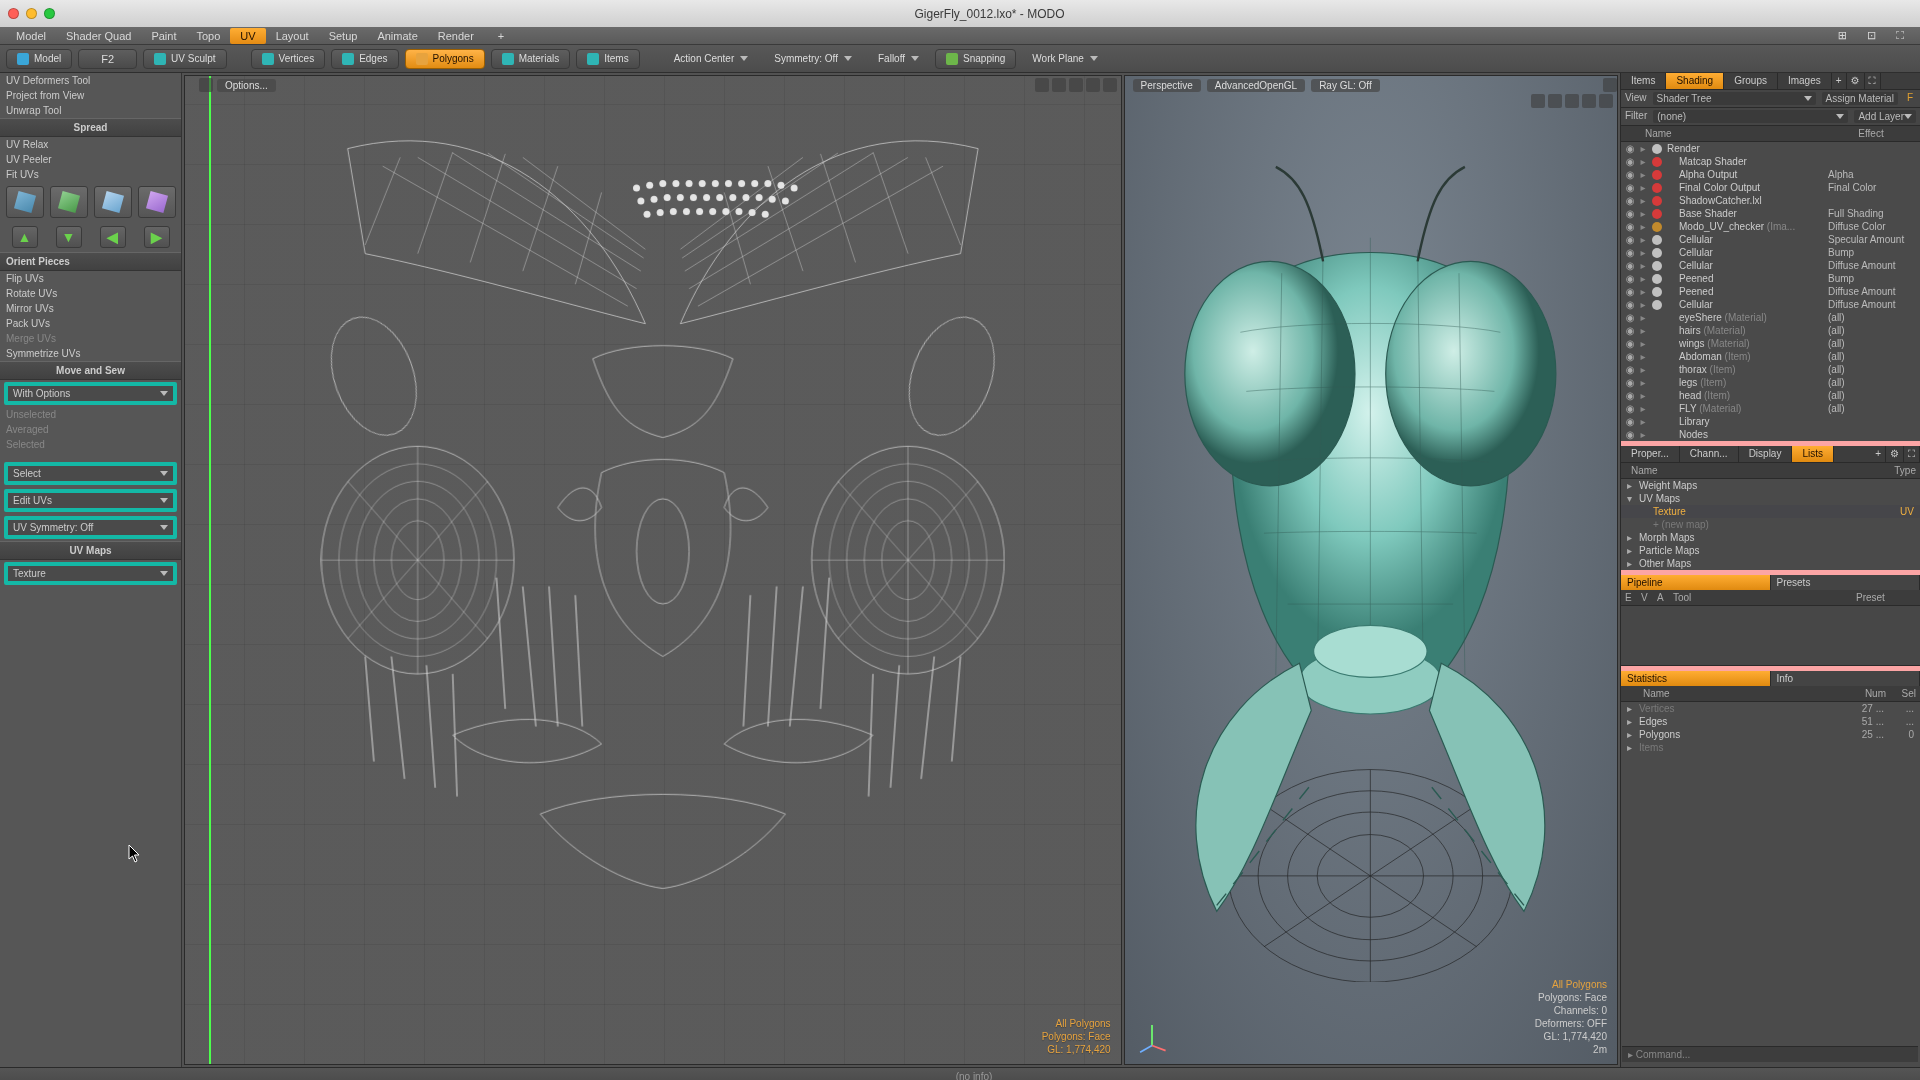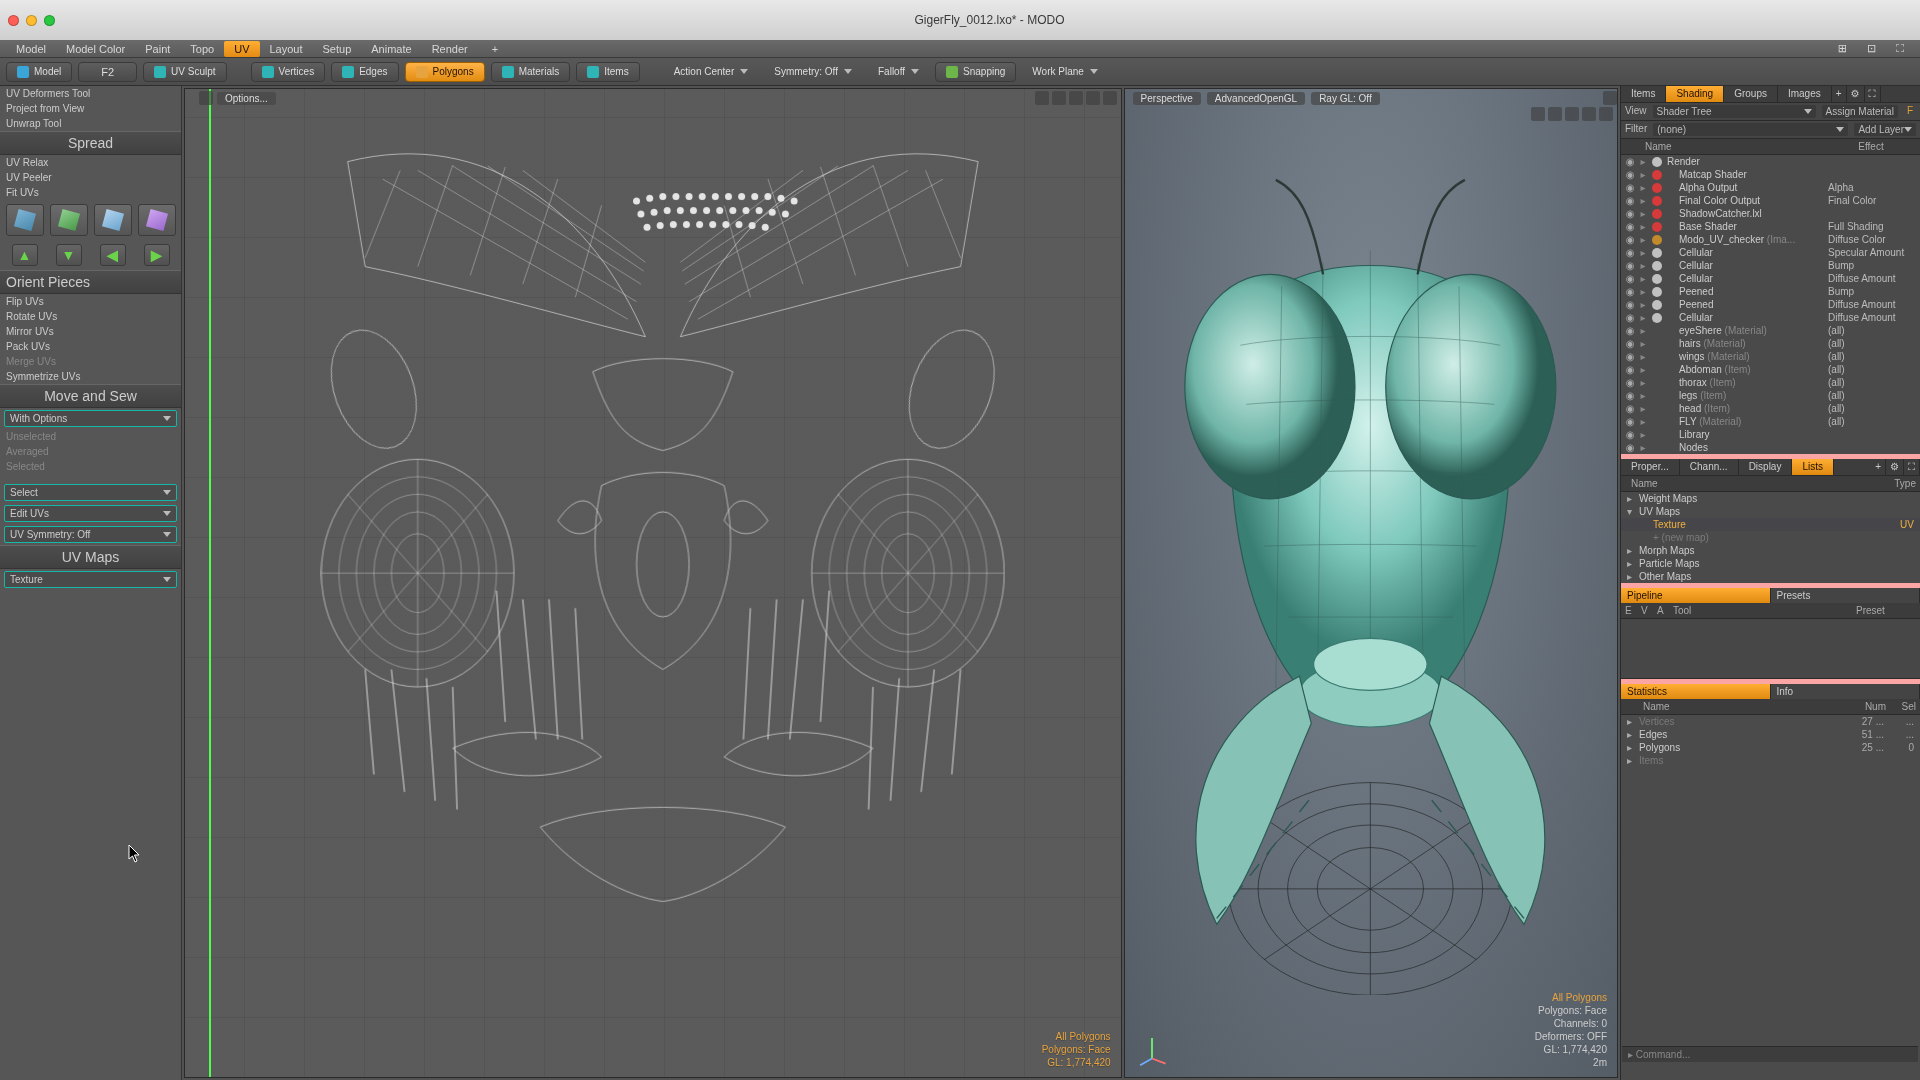--- a/index.html
+++ b/index.html
@@ -1,43 +1,43 @@
 <!DOCTYPE html>
 <html><head>
 <meta charset="utf-8">
 <style>
 * { margin: 0; padding: 0; box-sizing: border-box; font-family: "Lucida Grande", Arial, sans-serif; font-size: 10px; user-select: none; }
 html, body { width: 1920px; height: 1080px; overflow: hidden; background: #525252; color: #ccc; }
-.mac-titlebar { height: 40px; background: linear-gradient(#e8e8e8,#cfcfcf); display: flex; align-items: center; padding: 0 8px; color: #222; }
+.mac-titlebar { height: 27px; background: linear-gradient(#e8e8e8,#cfcfcf); display: flex; align-items: center; padding: 0 8px; color: #222; }
 .traffic { display: flex; gap: 7px; margin-right: 12px; }
 .light { width: 11px; height: 11px; border-radius: 50%; border: 0.5px solid rgba(0,0,0,0.25); }
 .red { background: #ff5f57; } .yellow { background: #febc2e; } .green { background: #28c840; }
 .mac-titlebar .title { flex: 1; text-align: center; font-size: 12px; color: #3a3a3a; }
 .menubar { height: 18px; background: linear-gradient(#6a6a6a,#5a5a5a); display: flex; align-items: center; padding: 0 6px; color: #d8d8d8; border-bottom: 1px solid #3a3a3a; }
 .menubar .mitem { padding: 2px 10px; font-size: 11px; cursor: default; border-radius: 2px; }
 .menubar .mitem.active { background: linear-gradient(#ffae34,#e48b14); color: #201000; }
 .menubar .plus { margin-left: 4px; }
 .toolbar { height: 28px; background: linear-gradient(#585858,#4c4c4c); display: flex; align-items: center; padding: 2px 6px; gap: 6px; border-bottom: 1px solid #2e2e2e; }
 .tbtn { display: flex; align-items: center; gap: 5px; padding: 3px 10px; border: 1px solid #3a3a3a; border-radius: 4px; background: linear-gradient(#5e5e5e,#4a4a4a); font-size: 11px; color: #ddd; }
 .tbtn.active { background: linear-gradient(#ffb347,#e28c12); color: #221100; border-color: #9c5f00; }
 .tbtn .ico { width: 12px; height: 12px; border-radius: 2px; }
 .ico.blue { background: #3aa6d8; } .ico.teal { background: #2fb5b5; } .ico.orange{background:#e7a33e;} .ico.green{background:#6db64a;}
 .tdrop { padding: 3px 10px; font-size: 11px; color: #ddd; display:flex; align-items:center; gap:6px;}
 .caret { width:0;height:0;border-left:4px solid transparent;border-right:4px solid transparent;border-top:5px solid #bbb; }
 .workspace { display: flex; height: calc(1080px - 22px - 18px - 28px - 18px); }
 .left-panel { width: 182px; background: #565656; border-right: 1px solid #333; display: flex; flex-direction: column; }
-.sec-head { background: linear-gradient(#4d4d4d,#414141); padding: 3px 8px; font-size: 14px; color: #ccc; border-top:1px solid #666; border-bottom:1px solid #333; text-align:center;}
+.sec-head { background: linear-gradient(#4d4d4d,#414141); padding: 3px 8px; font-size: 10px; color: #ccc; border-top:1px solid #666; border-bottom:1px solid #333; text-align:center;font-weight:bold;}
 .lp-item { padding: 2px 6px; font-size: 10px; color: #ccc; }
 .lp-item.dim { color: #888; }
 .icon-row { display: flex; gap: 3px; padding: 4px; justify-content: space-around; }
 .icon-big { width: 38px; height: 32px; background: linear-gradient(#6b6b6b,#555); border:1px solid #3a3a3a; border-radius:3px; display:flex;align-items:center;justify-content:center; }
 .cube { width:18px;height:18px;background:linear-gradient(135deg,#7fb5d5,#4a89ad);transform:rotate(15deg);}
 .icon-sm { width: 26px; height: 22px; background: linear-gradient(#656565,#505050); border:1px solid #3a3a3a; border-radius:3px;display:flex;align-items:center;justify-content:center;}
 .arrow { color:#6bd24c; font-size:14px; font-weight:bold; }
-.lp-drop { margin: 2px 4px; padding: 2px 5px; background: #4a4a4a; border:1px solid #14b8a6; border-radius:2px; font-size:10px; color:#ccc; display:flex; justify-content:space-between; align-items:center;}
+.lp-drop { margin: 2px 4px; padding: 2px 5px; background: #4a4a4a; border:4px solid #14b8a6; border-radius:2px; font-size:10px; color:#ccc; display:flex; justify-content:space-between; align-items:center;}
 .center { flex: 1; display: flex; gap: 2px; padding: 2px; }
 .viewport { position: relative; background: #9a9a9a; border: 1px solid #2a2a2a; }
 .vp-uv { flex: 1.9; background: repeating-linear-gradient(0deg,#989898,#989898 59px,#8d8d8d 59px,#8d8d8d 60px), repeating-linear-gradient(90deg,#989898,#989898 59px,#8d8d8d 59px,#8d8d8d 60px); background-blend-mode: multiply; }
 .vp-uv .greenline { position:absolute; left:24px; top:0; bottom:0; width:2px; background:#4cff4c; }
 .vp-header { position:absolute; top:2px; left:6px; display:flex; gap:4px; align-items:center;padding-left:8px; }
 .vp-chip { padding:1px 8px; font-size:10px; background:rgba(70,70,70,0.7); border-radius:3px; color:#ddd;}
 .vp-icons-tr { position:absolute; top:2px; right:4px; display:flex; gap:3px; }
 .vp-corner-ico { width:14px;height:14px; background:rgba(60,60,60,0.6); border-radius:2px;}
 .vp-3d { flex: 1; background: radial-gradient(ellipse at 50% 30%, #7a8590, #545c65); }
 .uv-art { position:absolute; inset: 20px 20px 20px 40px; opacity: 0.92; }
@@ -91,21 +91,21 @@
   <div class="traffic">
     <div class="light red"></div>
     <div class="light yellow"></div>
     <div class="light green"></div>
   </div>
   <div class="title">GigerFly_0012.lxo* - MODO</div>
 </div>
 
 <div class="menubar">
   <div class="mitem">Model</div>
-  <div class="mitem">Model Color</div>
+  <div class="mitem">Shader Quad</div>
   <div class="mitem">Paint</div>
   <div class="mitem">Topo</div>
   <div class="mitem active">UV</div>
   <div class="mitem">Layout</div>
   <div class="mitem">Setup</div>
   <div class="mitem">Animate</div>
   <div class="mitem">Render</div>
   <div class="mitem plus">+</div>
   <div style="flex:1"></div>
   <div class="mitem">⊞</div>

